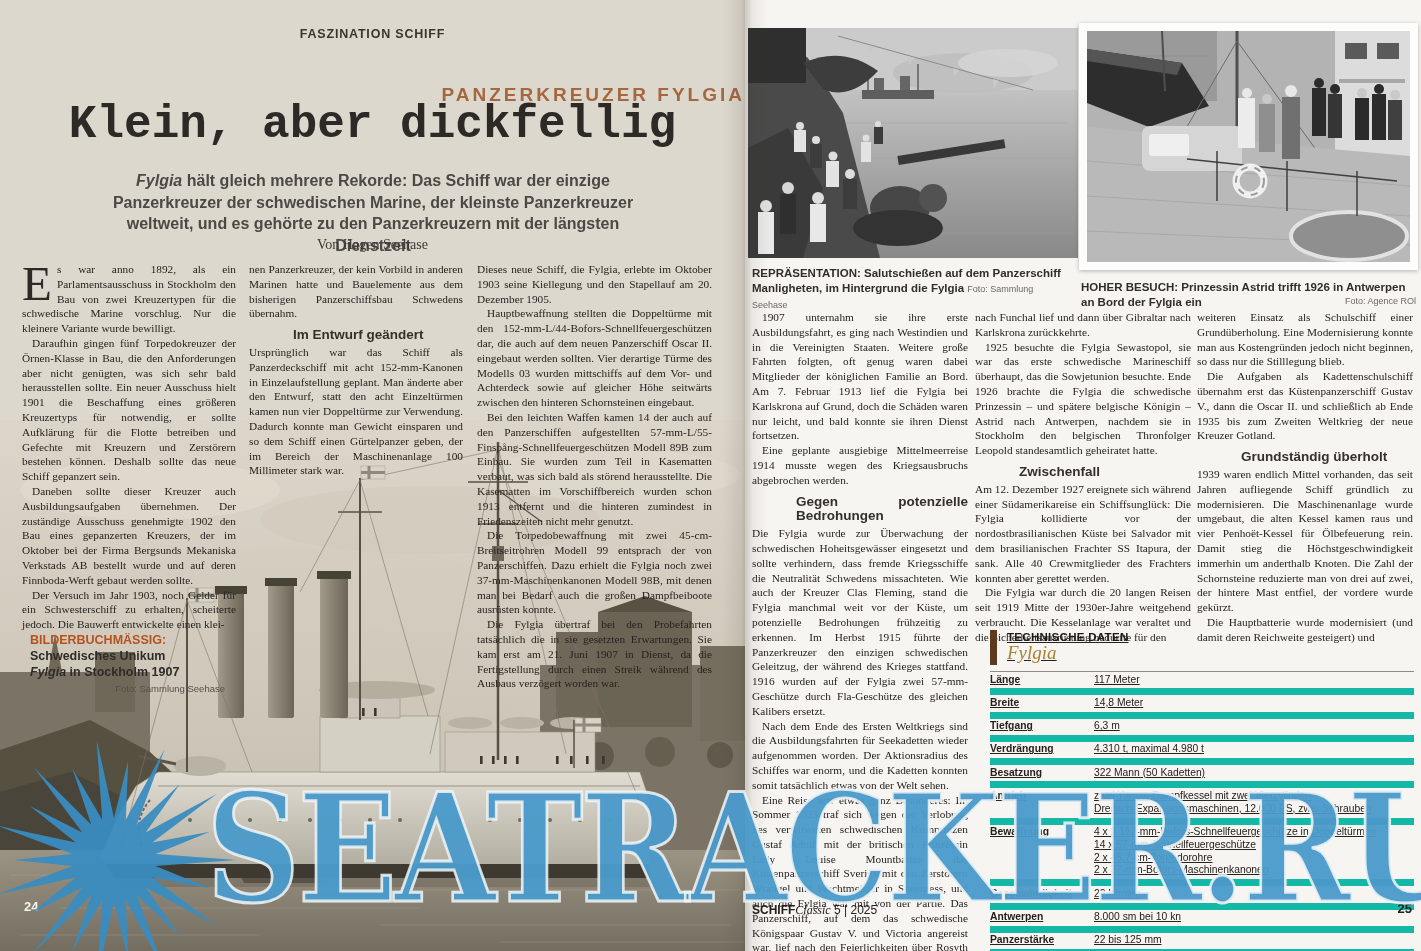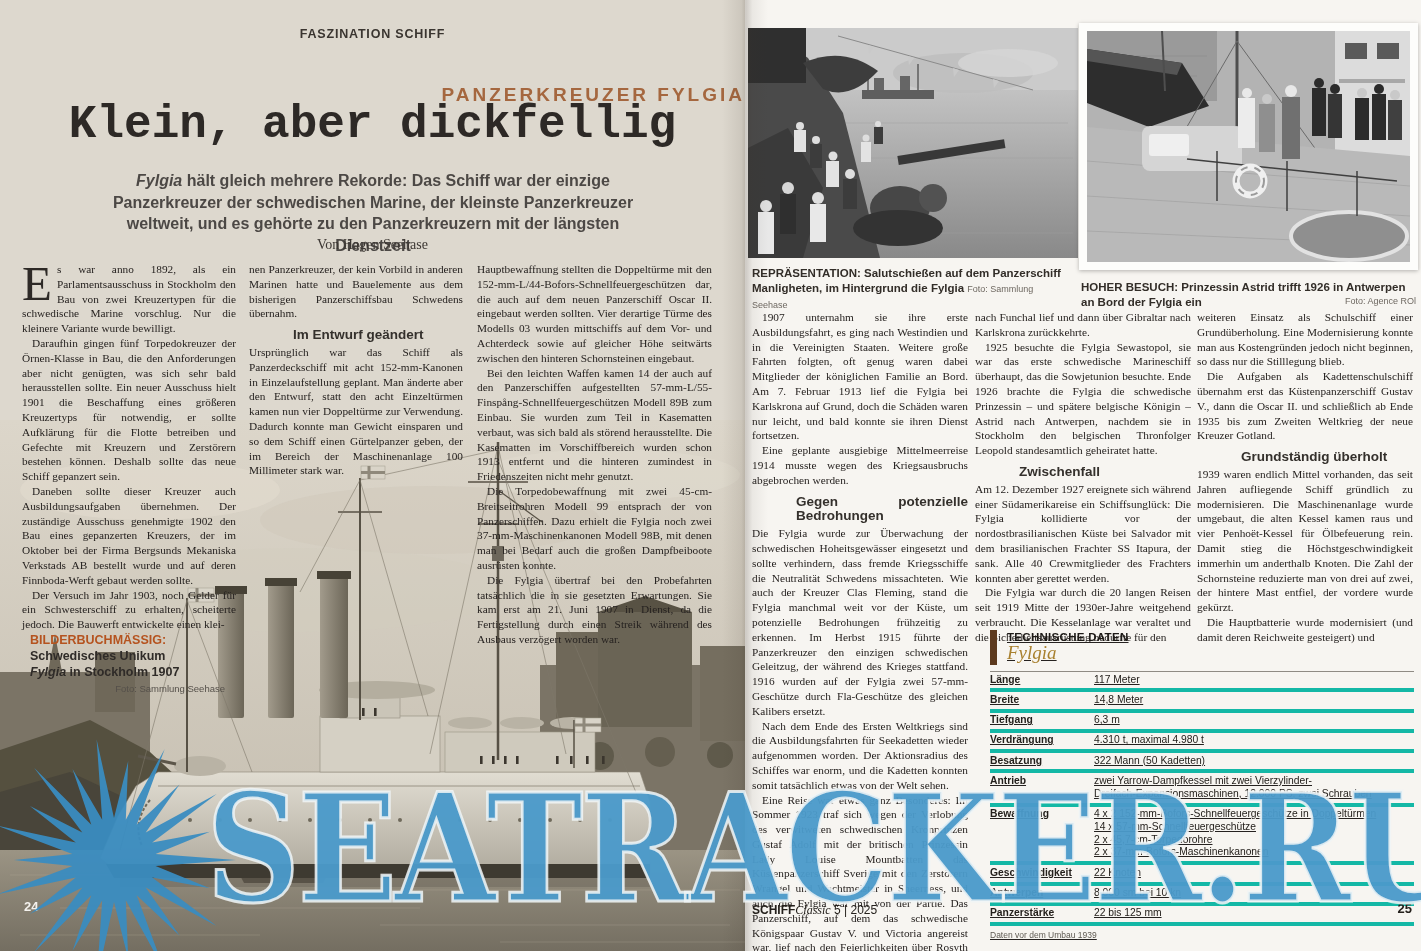--- a/index.html
+++ b/index.html
@@ -62,21 +62,21 @@
   #rcol1{left:7px;top:310px;width:216px;}
   #rcol2{left:230px;top:310px;width:216px;}
   #rcol3{left:452px;top:310px;width:216px;}
 
   
   .tech{position:absolute;left:245px;top:630px;width:424px;z-index:3;font-family:"Liberation Sans",sans-serif;text-decoration:underline;}
   .tech-header{border-left:7px solid #5d3a1e;padding:1px 0 2px 10px;margin-bottom:6px;}
   .tech-title{font-weight:bold;font-size:11.5px;letter-spacing:.3px;color:#1d1a17;}
   .tech-ship{font-family:"Liberation Serif",serif;font-style:italic;font-size:19px;color:#a9812f;line-height:20px;}
   .tech-table{border-top:1px solid #8f8b84;}
-  .tr{display:flex;border-bottom:4px solid #14b8a6;padding:1.5px 0 2px 0;}
+  .tr{display:flex;border-bottom:7px solid #14b8a6;padding:1.5px 0 2px 0;}
   .tl{width:104px;flex:none;font-weight:bold;font-size:10.3px;line-height:12.8px;color:#24201c;}
   .tv{flex:1;font-size:10.3px;line-height:12.8px;color:#24201c;white-space:pre-line;}
   .tech-footnote{font-size:8.5px;color:#5f5a52;margin-top:4px;}
 
   
   .footer-right{position:absolute;left:7px;top:903px;z-index:3;font-family:"Liberation Sans",sans-serif;font-size:12px;color:#24201c;}
   .footer-right .b{font-weight:bold;}
   .footer-right .i{font-family:"Liberation Serif",serif;font-style:italic;}
   .pageno-right{position:absolute;right:9px;top:901px;z-index:3;
     font-family:"Liberation Sans",sans-serif;font-weight:bold;font-size:13px;color:#24201c;}
@@ -246,20 +246,21 @@
     <p>Daraufhin gingen fünf Torpedokreuzer der Örnen-Klasse in Bau, die den Anforderungen aber nicht genügten, was sich sehr bald herausstellen sollte. Ein neuer Ausschuss hielt 1901 die Beschaffung eines größeren Kreuzertyps für notwendig, er sollte Aufklärung für die Flotte betreiben und Gefechte mit Kreuzern und Zerstörern bestehen können. Deshalb sollte das neue Schiff gepanzert sein.</p>
     <p>Daneben sollte dieser Kreuzer auch Ausbildungsaufgaben übernehmen. Der zuständige Ausschuss genehmigte 1902 den Bau eines gepanzerten Kreuzers, der im Oktober bei der Firma Bergsunds Mekaniska Verkstads AB bestellt wurde und auf deren Finnboda-Werft gebaut werden sollte.</p>
     <p>Der Versuch im Jahr 1903, noch Gelder für ein Schwesterschiff zu erhalten, scheiterte jedoch. Die Bauwerft entwickelte einen klei-</p>
   </div>
   <div class="col" id="lcol2">
     <p>nen Panzerkreuzer, der kein Vorbild in anderen Marinen hatte und Bauelemente aus dem bisherigen Panzerschiffsbau Schwedens übernahm.</p>
     <h3>Im Entwurf geändert</h3>
     <p style="text-indent:0;">Ursprünglich war das Schiff als Panzerdeckschiff mit acht 152-mm-Kanonen in Einzelaufstellung geplant. Man änderte aber den Entwurf, statt den acht Einzeltürmen kamen nun vier Doppeltürme zur Verwendung. Dadurch konnte man Gewicht einsparen und so dem Schiff einen Gürtelpanzer geben, der im Bereich der Maschinenanlage 100 Millimeter stark war.</p>
   </div>
   <div class="col" id="lcol3">
+    <p>Dieses neue Schiff, die Fylgia, erlebte im Oktober 1903 seine Kiellegung und den Stapellauf am 20. Dezember 1905.</p>
     <p>Hauptbewaffnung stellten die Doppeltürme mit den 152-mm-L/44-Bofors-Schnellfeuergeschützen dar, die auch auf dem neuen Panzerschiff Oscar II. eingebaut werden sollten. Vier derartige Türme des Modells 03 wurden mittschiffs auf dem Vor- und Achterdeck sowie auf gleicher Höhe seitwärts zwischen den hinteren Schornsteinen eingebaut.</p>
     <p>Bei den leichten Waffen kamen 14 der auch auf den Panzerschiffen aufgestellten 57-mm-L/55-Finspång-Schnellfeuergeschützen Modell 89B zum Einbau. Sie wurden zum Teil in Kasematten verbaut, was sich bald als störend herausstellte. Die Kasematten im Vorschiffbereich wurden schon 1913 entfernt und die hinteren zumindest in Friedenszeiten nicht mehr genutzt.</p>
     <p>Die Torpedobewaffnung mit zwei 45-cm-Breitseitrohren Modell 99 entsprach der von Panzerschiffen. Dazu erhielt die Fylgia noch zwei 37-mm-Maschinenkanonen Modell 98B, mit denen man bei Bedarf auch die großen Dampfbeiboote ausrüsten konnte.</p>
     <p>Die Fylgia übertraf bei den Probefahrten tatsächlich die in sie gesetzten Erwartungen. Sie kam erst am 21. Juni 1907 in Dienst, da die Fertigstellung durch einen Streik während des Ausbaus verzögert worden war.</p>
   </div>
 
   <div class="photo-caption-left">
     <span class="lab">BILDERBUCHMÄSSIG:</span><br>
     <span>Schwedisches Unikum</span><br>
     <span class="it">Fylgia</span><span> in Stockholm 1907</span>

